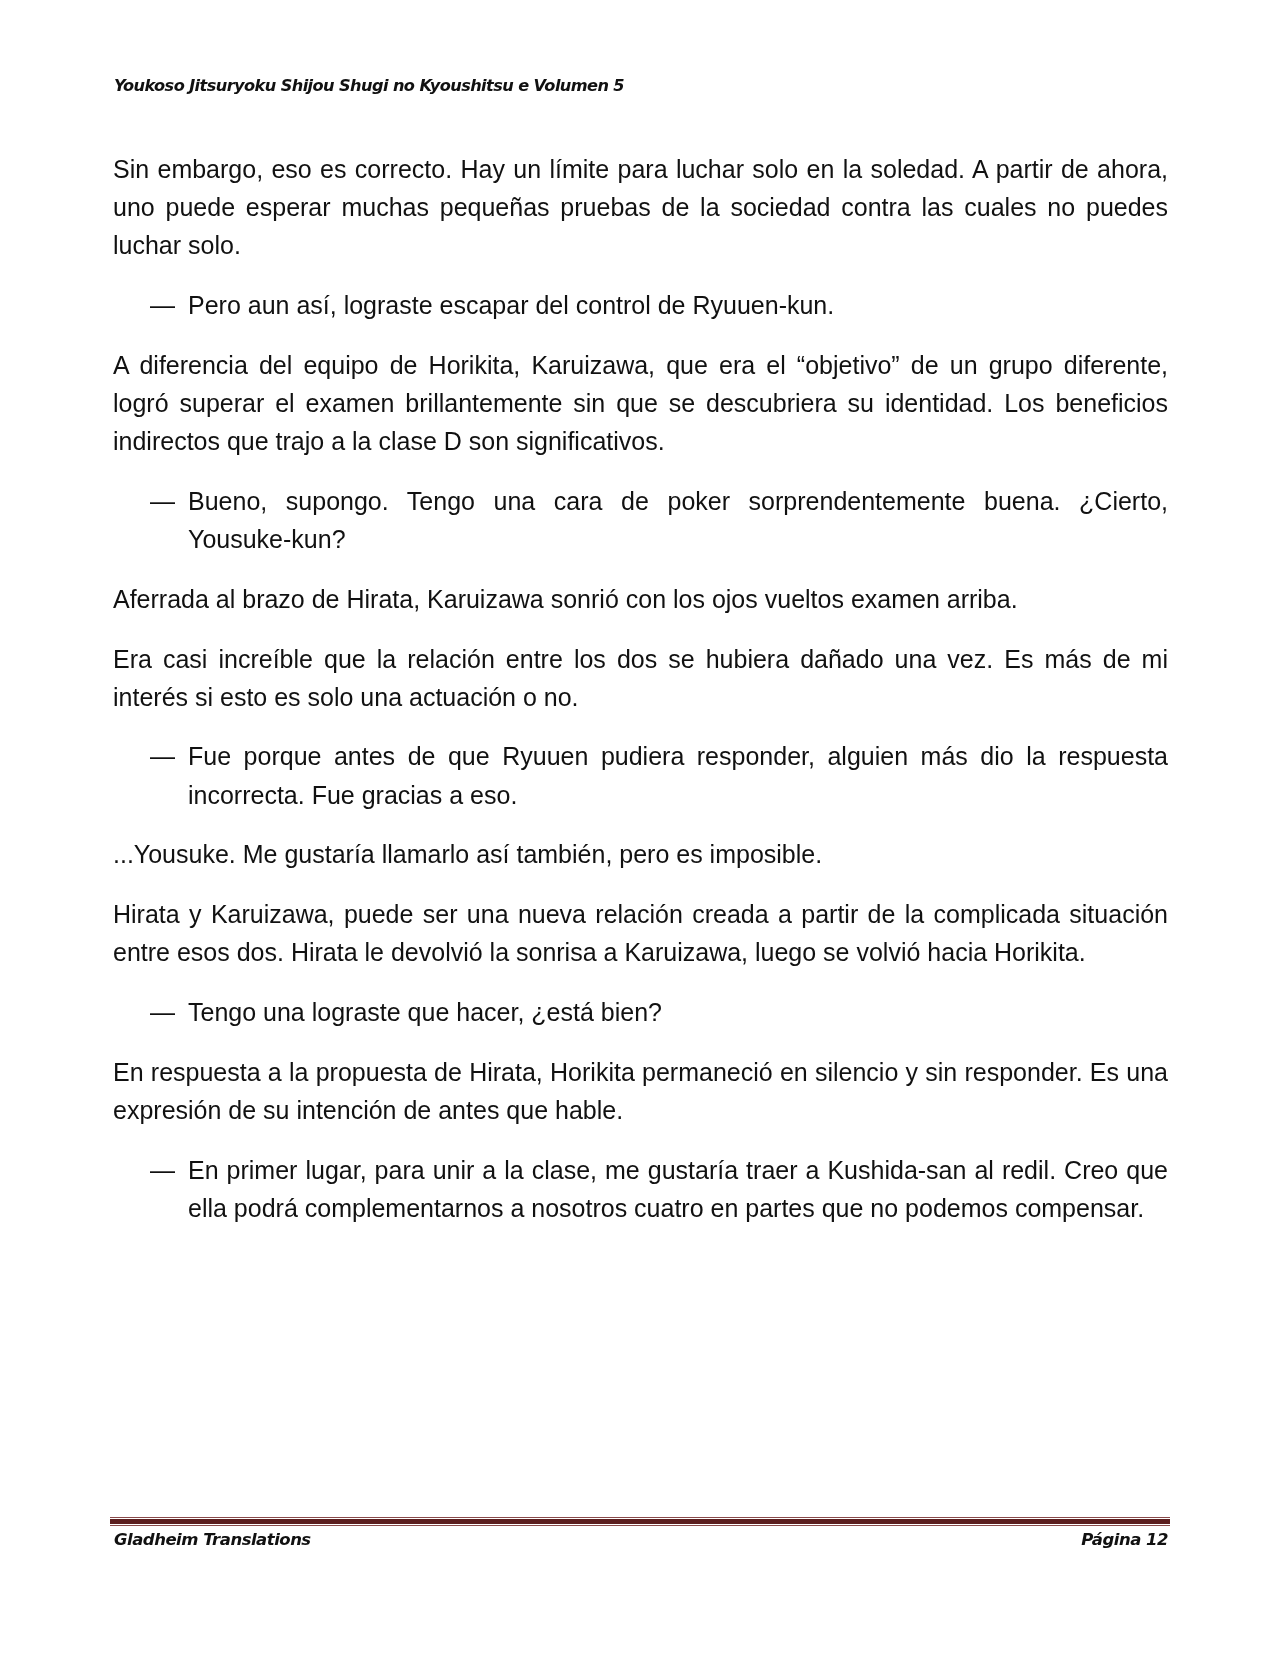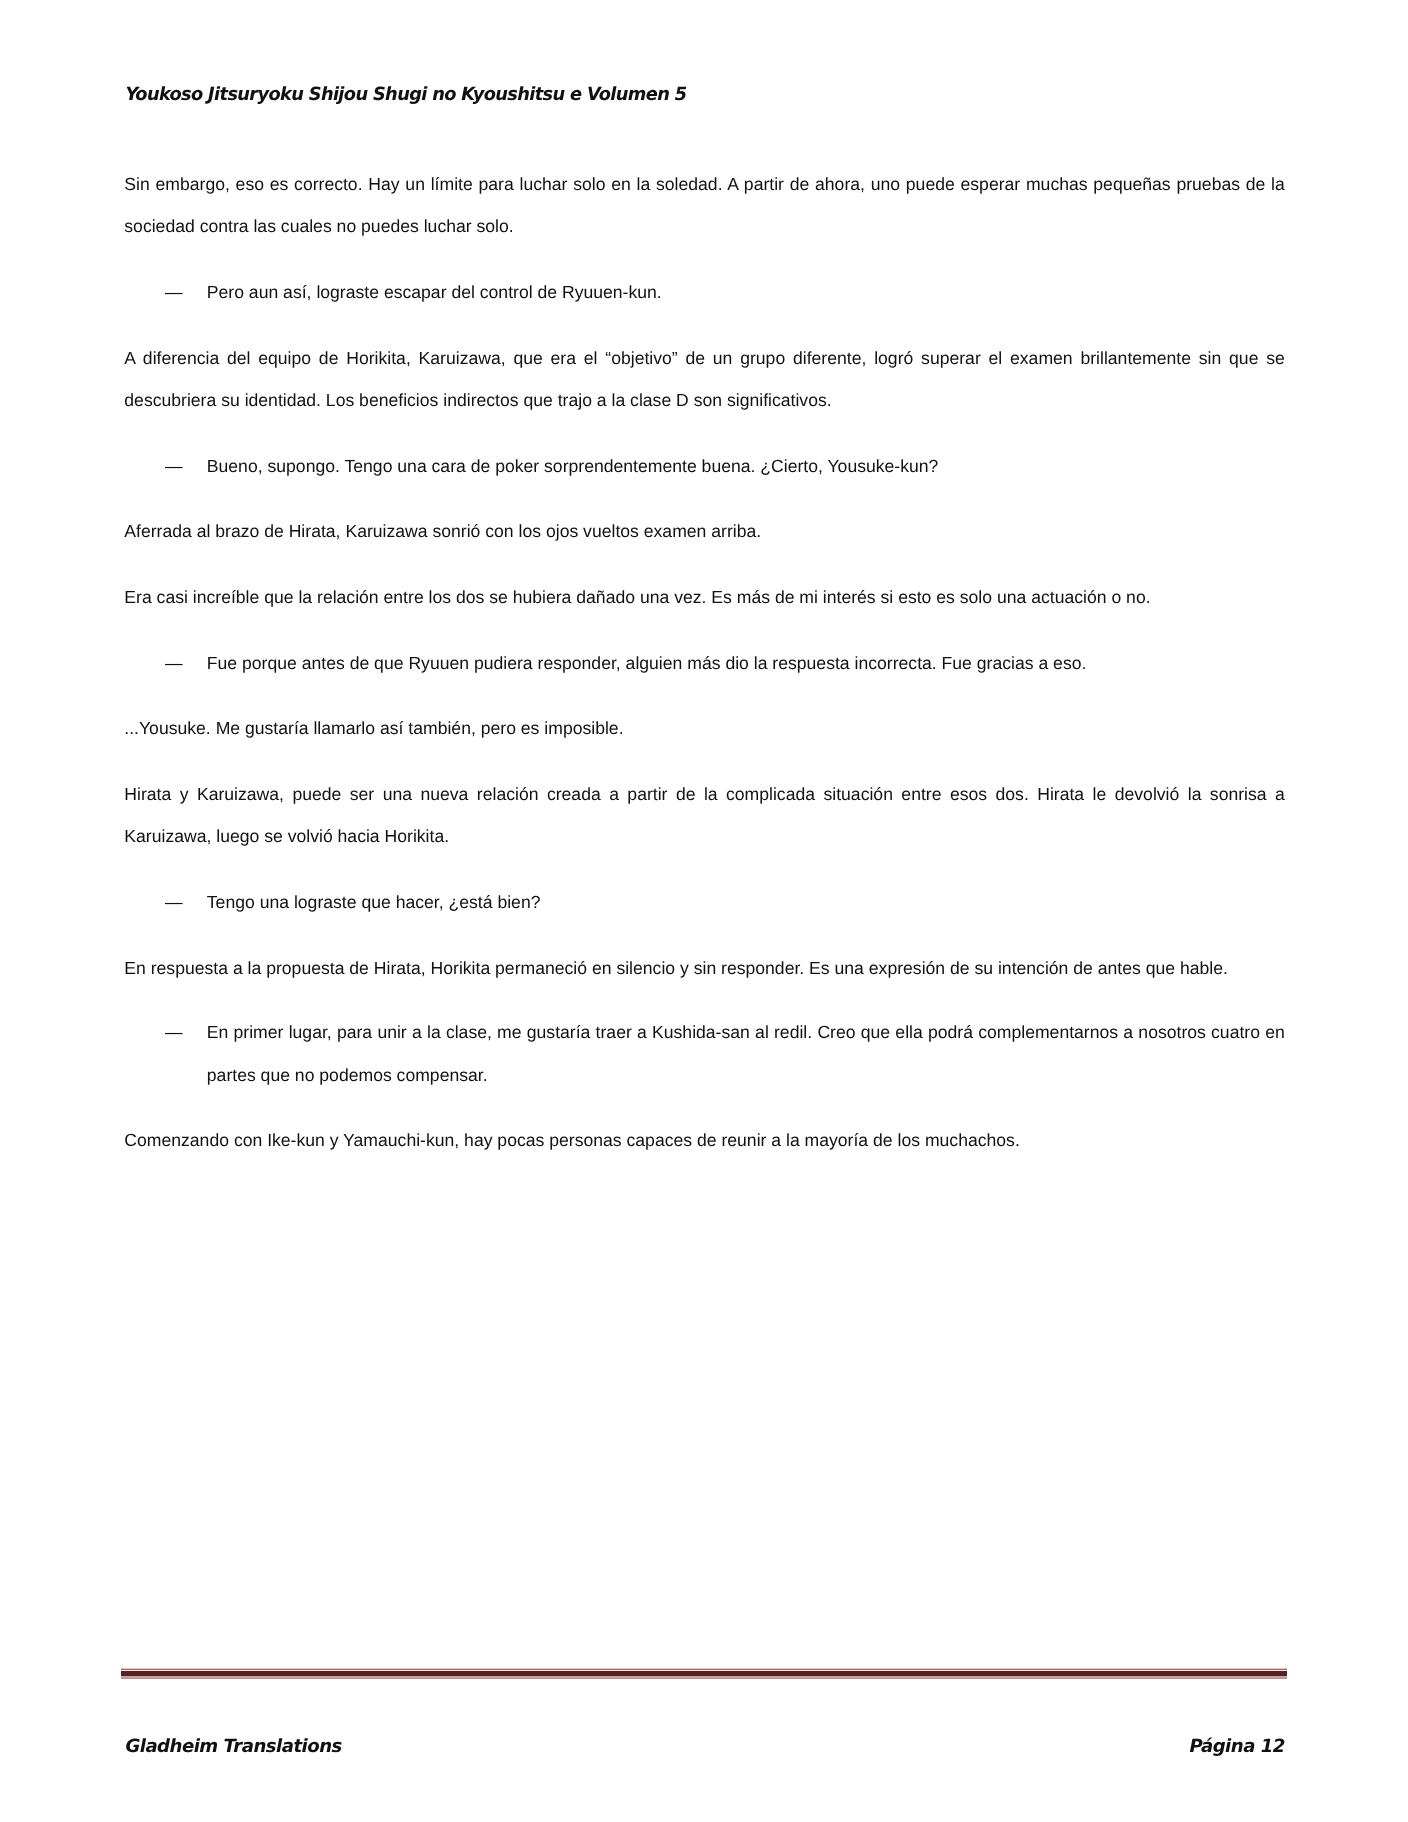--- a/index.html
+++ b/index.html
@@ -27,21 +27,21 @@
       color: #111;
       white-space: nowrap;
       transform: scaleX(0.98);
       transform-origin: left center;
     }
     .body-text {
       position: absolute;
       left: 113px;
       top: 150px;
       width: 1055px;
-      font-size: 16px;
+      font-size: 25px;
       line-height: 38.2px;
     }
     .para {
       margin: 0 0 21.5px 0;
       text-align: justify;
       text-align-last: left;
     }
     .dialogue {
       margin: 0 0 21.5px 0;
       padding-left: 75px;
@@ -68,21 +68,21 @@
     .footer-rule .thick {
       position: absolute; left: 0; right: 0; top: 4px; height: 5px;
       background: #5c1f1f;
     }
     .footer-rule .thin-bottom {
       position: absolute; left: 0; right: 0; top: 10px; height: 1px;
       background: #8a4a4a;
     }
     .footer-left, .footer-right {
       position: absolute;
-      top: 1578px;
+      top: 1530px;
       font-family: "DejaVu Sans", sans-serif;
       font-weight: bold;
       font-style: italic;
       font-size: 16.5px;
       letter-spacing: -0.5px;
       color: #111;
       white-space: nowrap;
     }
     .footer-left { left: 114px; }
     .footer-right { right: 112px; font-style: italic; }
@@ -98,21 +98,20 @@
   <p class="para">A diferencia del equipo de Horikita, Karuizawa, que era el “objetivo” de un grupo diferente, logró superar el examen brillantemente sin que se descubriera su identidad. Los beneficios indirectos que trajo a la clase D son significativos.</p>
   <p class="dialogue"><span class="dash">—</span><span>Bueno, supongo. Tengo una cara de poker sorprendentemente buena. ¿Cierto, Yousuke-kun?</span></p>
   <p class="para">Aferrada al brazo de Hirata, Karuizawa sonrió con los ojos vueltos examen arriba.</p>
   <p class="para">Era casi increíble que la relación entre los dos se hubiera dañado una vez. Es más de mi interés si esto es solo una actuación o no.</p>
   <p class="dialogue"><span class="dash">—</span><span>Fue porque antes de que Ryuuen pudiera responder, alguien más dio la respuesta incorrecta. Fue gracias a eso.</span></p>
   <p class="para">...Yousuke. Me gustaría llamarlo así también, pero es imposible.</p>
   <p class="para">Hirata y Karuizawa, puede ser una nueva relación creada a partir de la complicada situación entre esos dos. Hirata le devolvió la sonrisa a Karuizawa, luego se volvió hacia Horikita.</p>
   <p class="dialogue"><span class="dash">—</span><span>Tengo una lograste que hacer, ¿está bien?</span></p>
   <p class="para">En respuesta a la propuesta de Hirata, Horikita permaneció en silencio y sin responder. Es una expresión de su intención de antes que hable.</p>
   <p class="dialogue"><span class="dash">—</span><span>En primer lugar, para unir a la clase, me gustaría traer a Kushida-san al redil. Creo que ella podrá complementarnos a nosotros cuatro en partes que no podemos compensar.</span></p>
-  <p class="para">Comenzando con Ike-kun y Yamauchi-kun, hay pocas personas capaces de reunir a la mayoría de los muchachos.</p>
 </div>
 
 <div class="footer-rule">
   <div class="thin-top"></div>
   <div class="thick"></div>
   <div class="thin-bottom"></div>
 </div>
 
 <div class="footer-left">Gladheim Translations</div>
 <div class="footer-right">Página 12</div>

